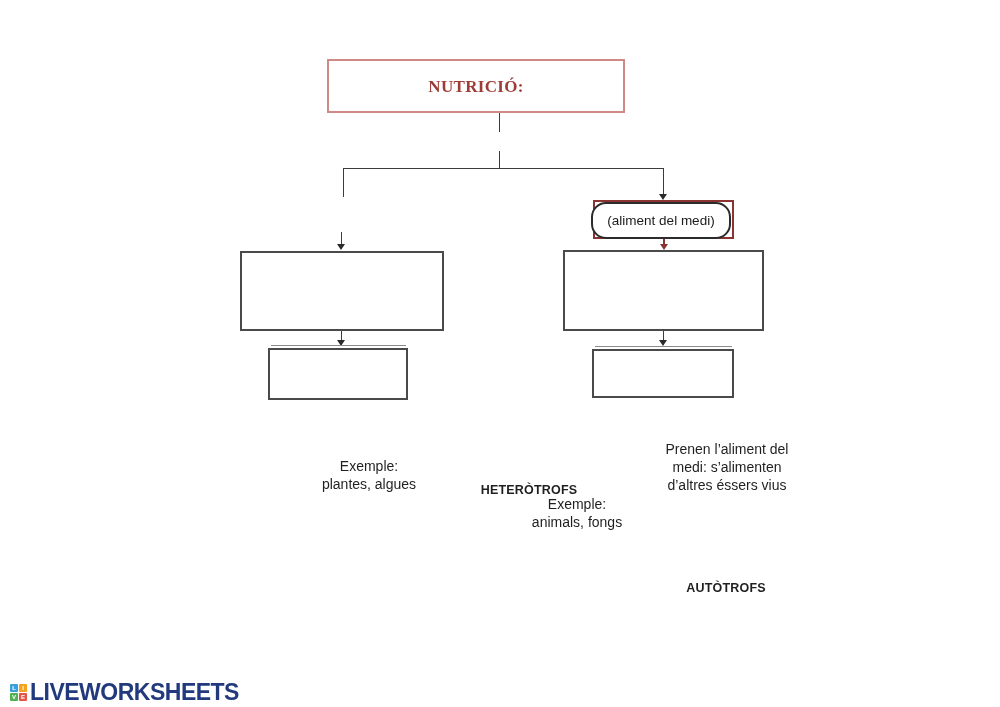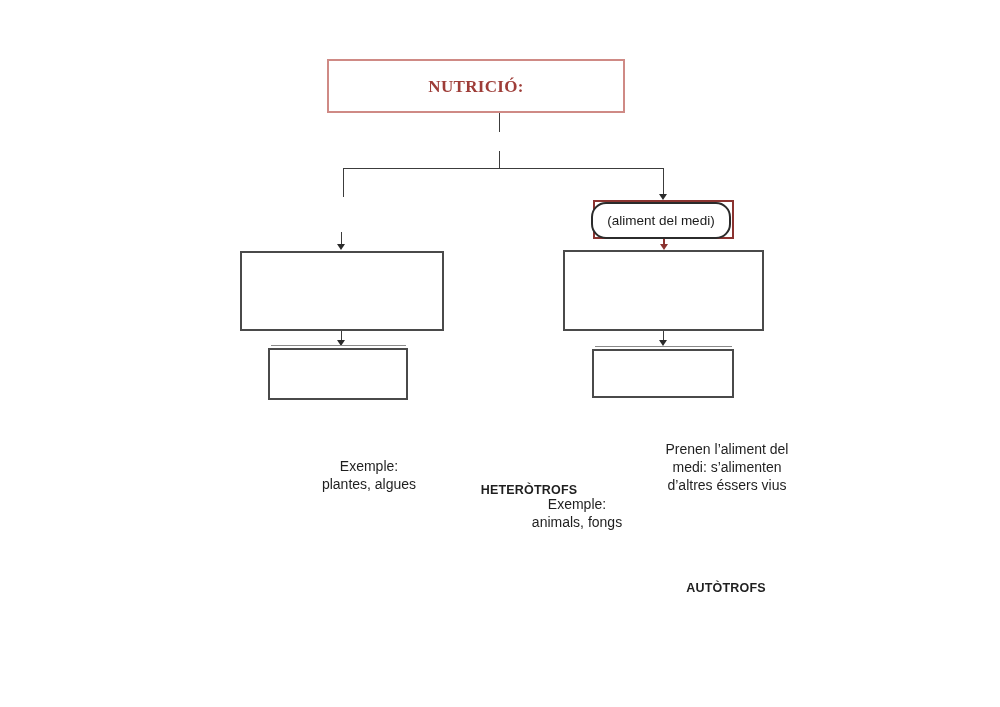--- a/index.html
+++ b/index.html
@@ -100,14 +100,23 @@
   </div>
 
   <div class="chip" style="left:507px;top:495px;width:140px;">
     <span class="cl">Exemple:</span>
     <span class="cl">animals, fongs</span>
   </div>
 
 
   <div class="chip caps" style="left:656px;top:539px;width:140px;">AUTÒTROFS</div>
 
+  <div class="footer">
+    <div class="logo-grid">
+      <div class="logo-sq sq-l">L</div>
+      <div class="logo-sq sq-i">I</div>
+      <div class="logo-sq sq-v">V</div>
+      <div class="logo-sq sq-e">E</div>
+    </div>
+    <div class="brand">LIVEWORKSHEETS</div>
+  </div>
 
 </div>
 
 </body></html>

